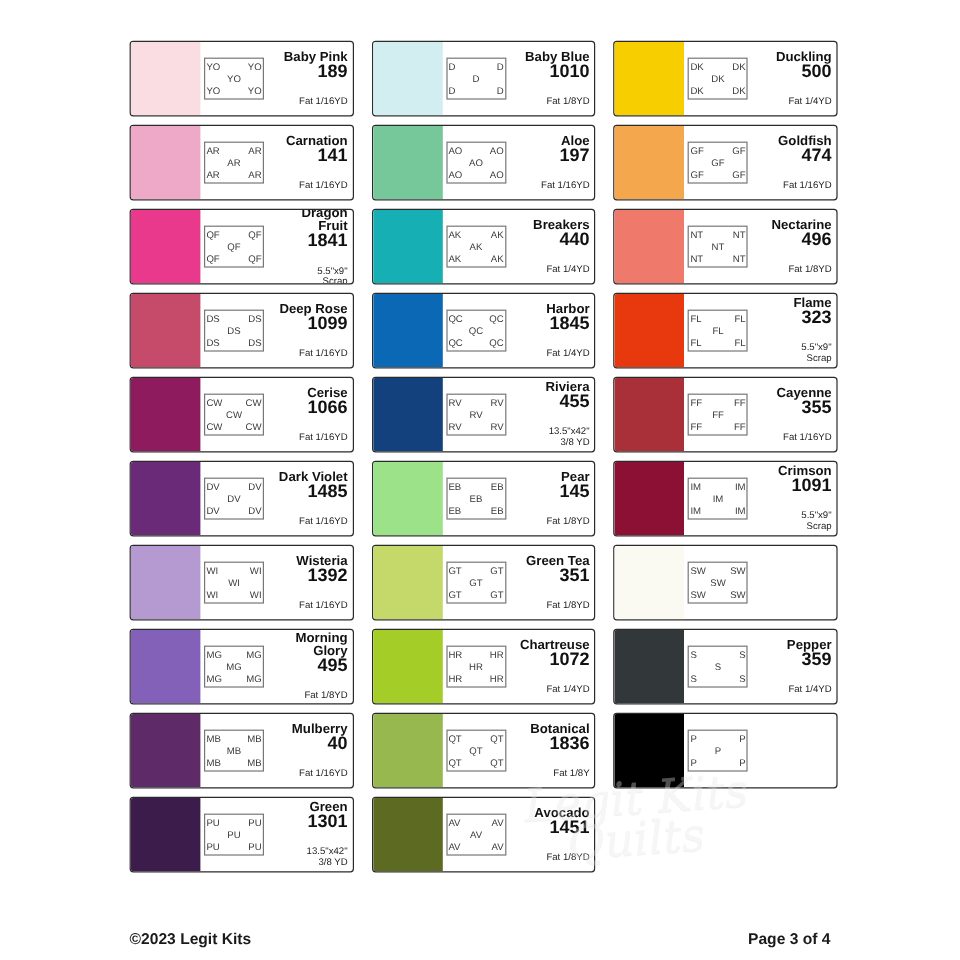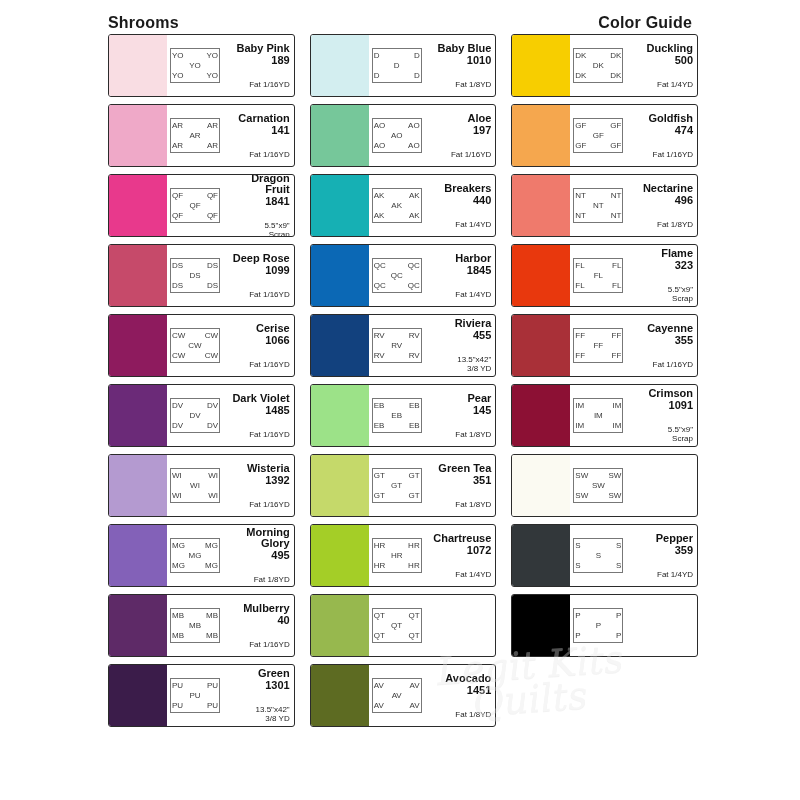--- a/index.html
+++ b/index.html
@@ -118,21 +118,21 @@
     box-sizing: border-box;
     text-align: right;
   }
   .info .name {
     font-size: 11px;
     font-weight: bold;
     line-height: 11px;
     color: #111;
   }
   .info .num {
-    font-size: 11px;
+    font-size: 15px;
     font-weight: bold;
     line-height: 12px;
     color: #111;
   }
   .info .cut {
     font-size: 8px;
     line-height: 9px;
     color: #222;
     margin-top: 14px;
   }
@@ -160,24 +160,20 @@
     text-align: center;
     transform: rotate(-4deg);
     text-shadow: 0 1px 0 #dcdcdc;
   }
 </style>
 </head>
 <body>
 
 <div class="page">
 
-  <div class="header">
-    <div class="header-title">Shrooms</div>
-    <div class="header-title">Color Guide</div>
-  </div>
 
   <div class="columns" id="columns">
       <div class="column">
         <div class="card">
           <div class="swatch" style="background: rgb(249, 221, 227);"></div>
           <div class="mini">
             <div class="mini-box">
               <div class="mini-row">
                 <span>YO</span>
                 <span>YO</span>
@@ -602,20 +598,25 @@
                 <span>QT</span>
               </div>
               <div class="mini-row center">
                 <span>QT</span>
               </div>
               <div class="mini-row">
                 <span>QT</span>
                 <span>QT</span>
               </div>
             </div>
+          </div>
+          <div class="info">
+            <div class="name">Botanical</div>
+            <div class="num">1836</div>
+            <div class="cut">Fat 1/8Y</div>
           </div>
         </div>
         <div class="card">
           <div class="swatch" style="background: rgb(93, 107, 34);"></div>
           <div class="mini">
             <div class="mini-box">
               <div class="mini-row">
                 <span>AV</span>
                 <span>AV</span>
               </div>
@@ -836,14 +837,18 @@
           </div>
         </div>
       </div>
     </div>
 
   <div class="watermark">
     <div class="watermark-text">Legit Kits</div>
     <div class="watermark-text">Quilts</div>
   </div>
 
+  <div class="footer">
+    <div>©2023 Legit Kits</div>
+    <div>Page 3 of 4</div>
+  </div>
 
 </div>
 
 </body></html>

